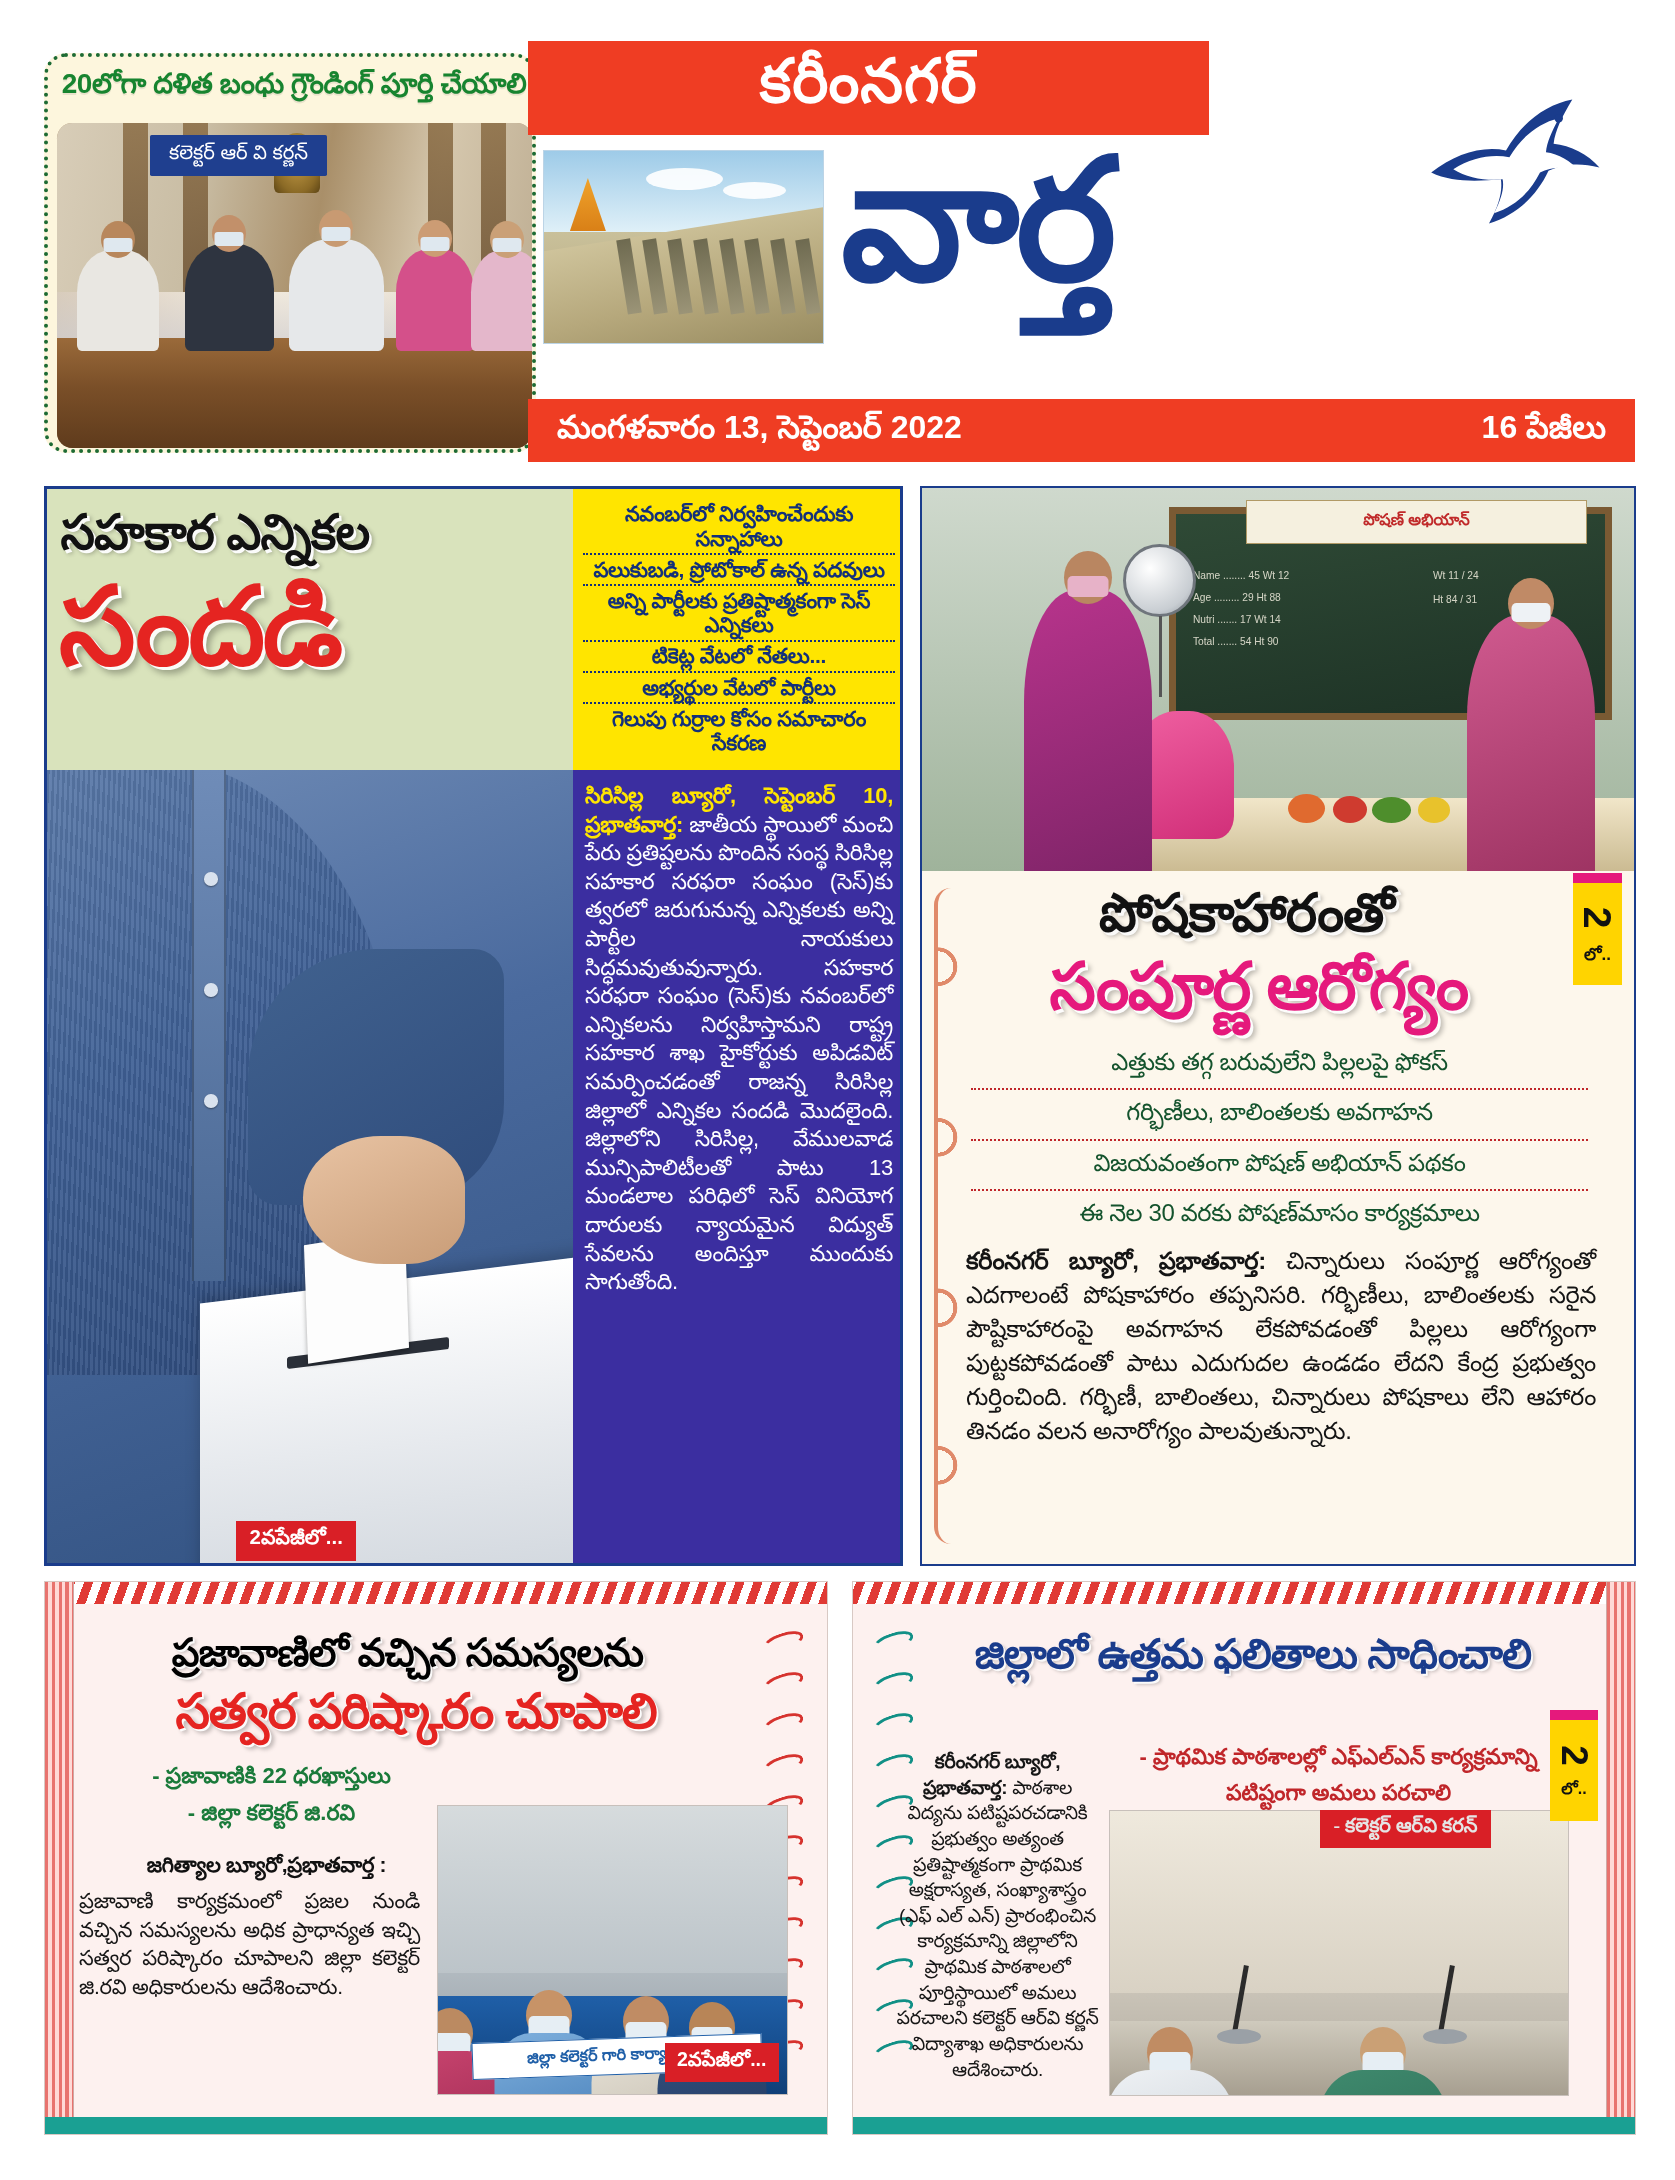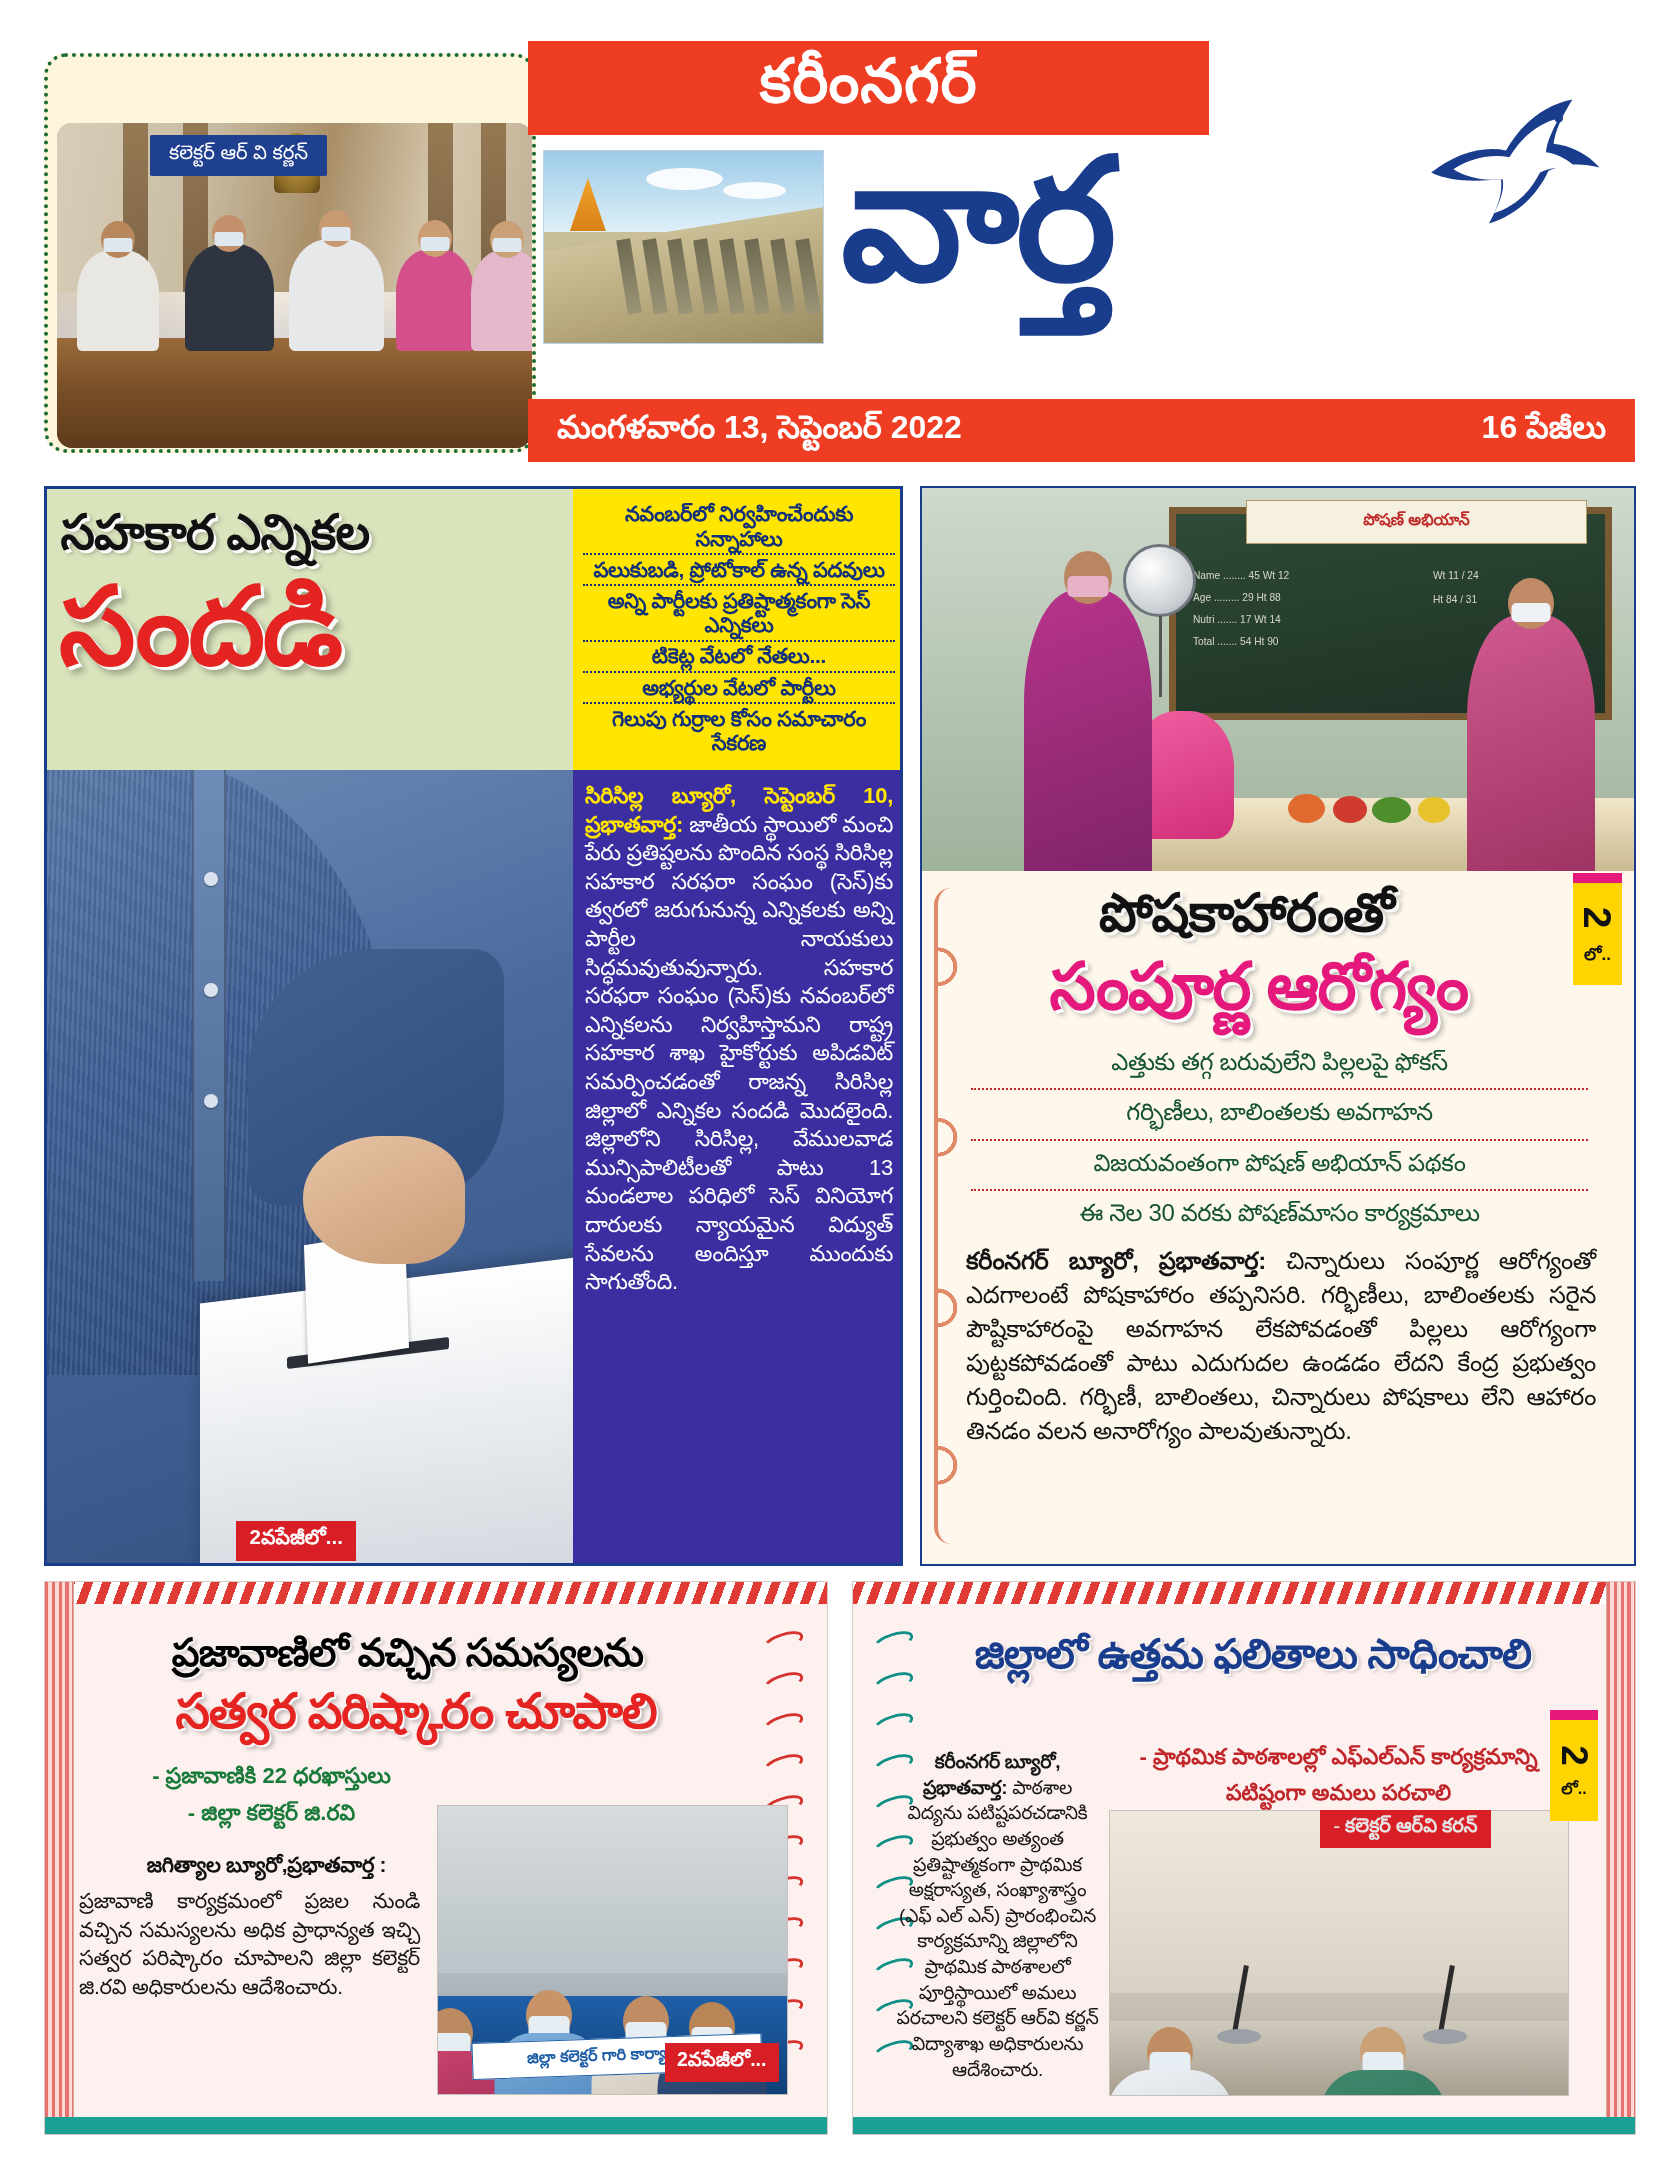--- a/index.html
+++ b/index.html
@@ -453,20 +453,21 @@
     width:109px; height:128px; border-radius:34% 34% 10% 10%; }
 </style>
 </head>
 <body>
 
 <div class="page">
 
   <div class="topband">
 
     <div class="tl-box">
+      <div class="tl-title">20లోగా దళిత బంధు గ్రౌండింగ్ పూర్తి చేయాలి</div>
       <div class="tl-photo">
         <div class="wall"></div>
         <div class="wallpanel" style="left:66px"></div>
         <div class="wallpanel" style="left:126px"></div>
         <div class="wallpanel" style="left:371px"></div>
         <div class="wallpanel" style="left:424px"></div>
         <div class="emblem"></div>
         <div class="tglass"></div>
         <div class="tblock"></div>
         <div class="person" style="left:20.4px;width:82px;height:101px;background:#e9e7e2">

